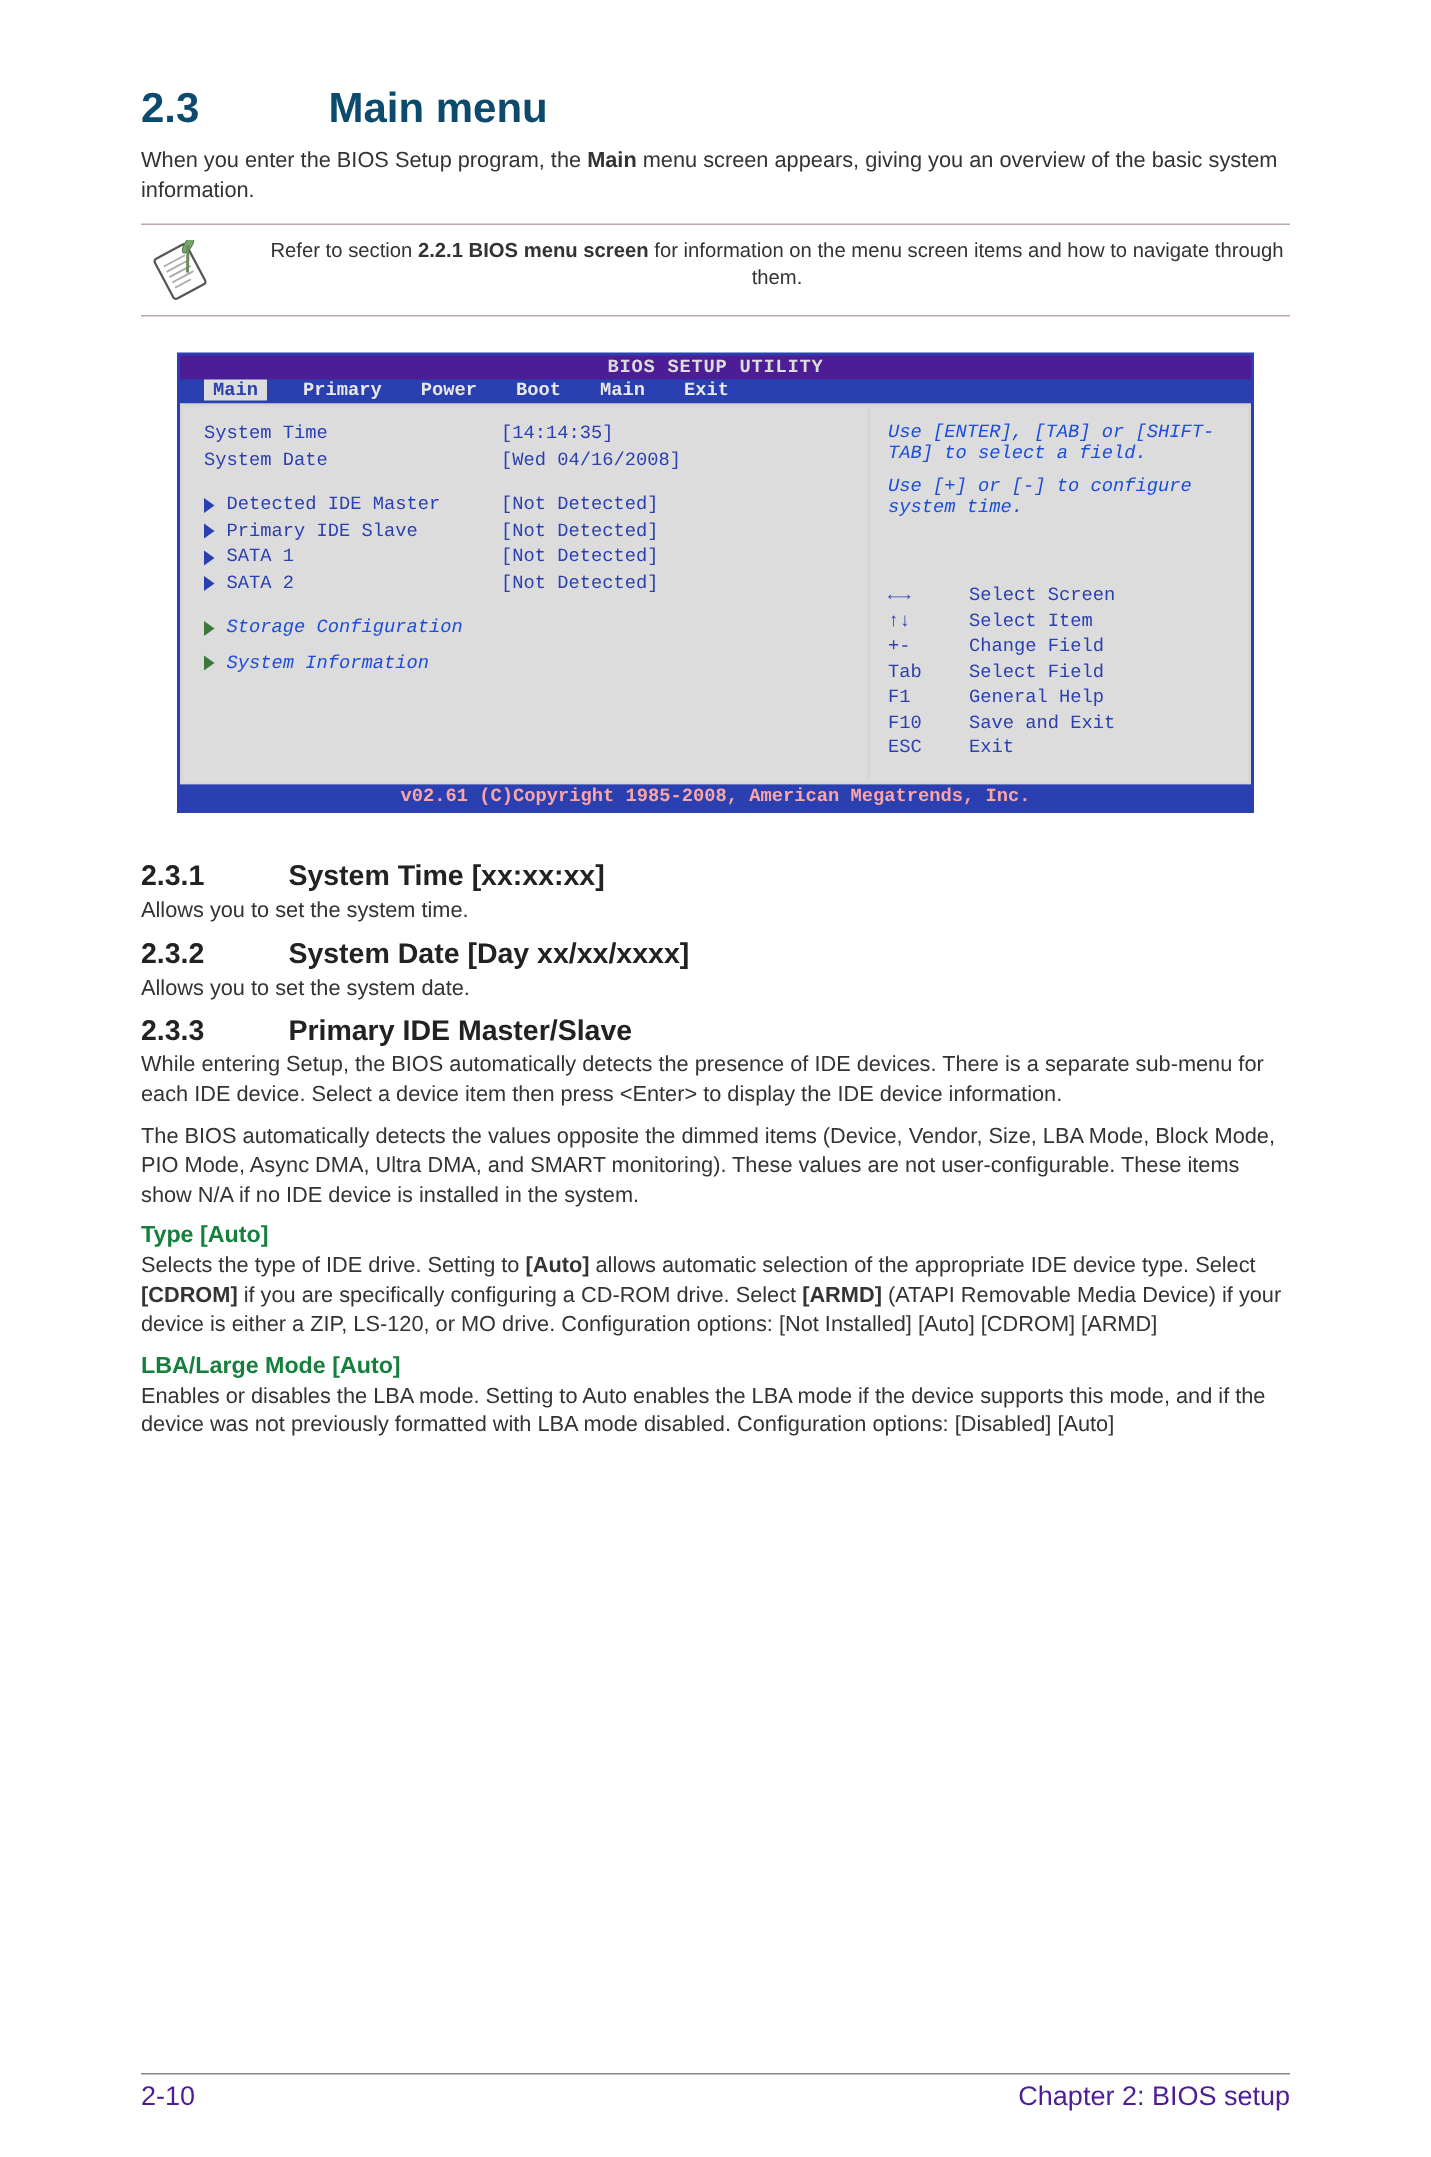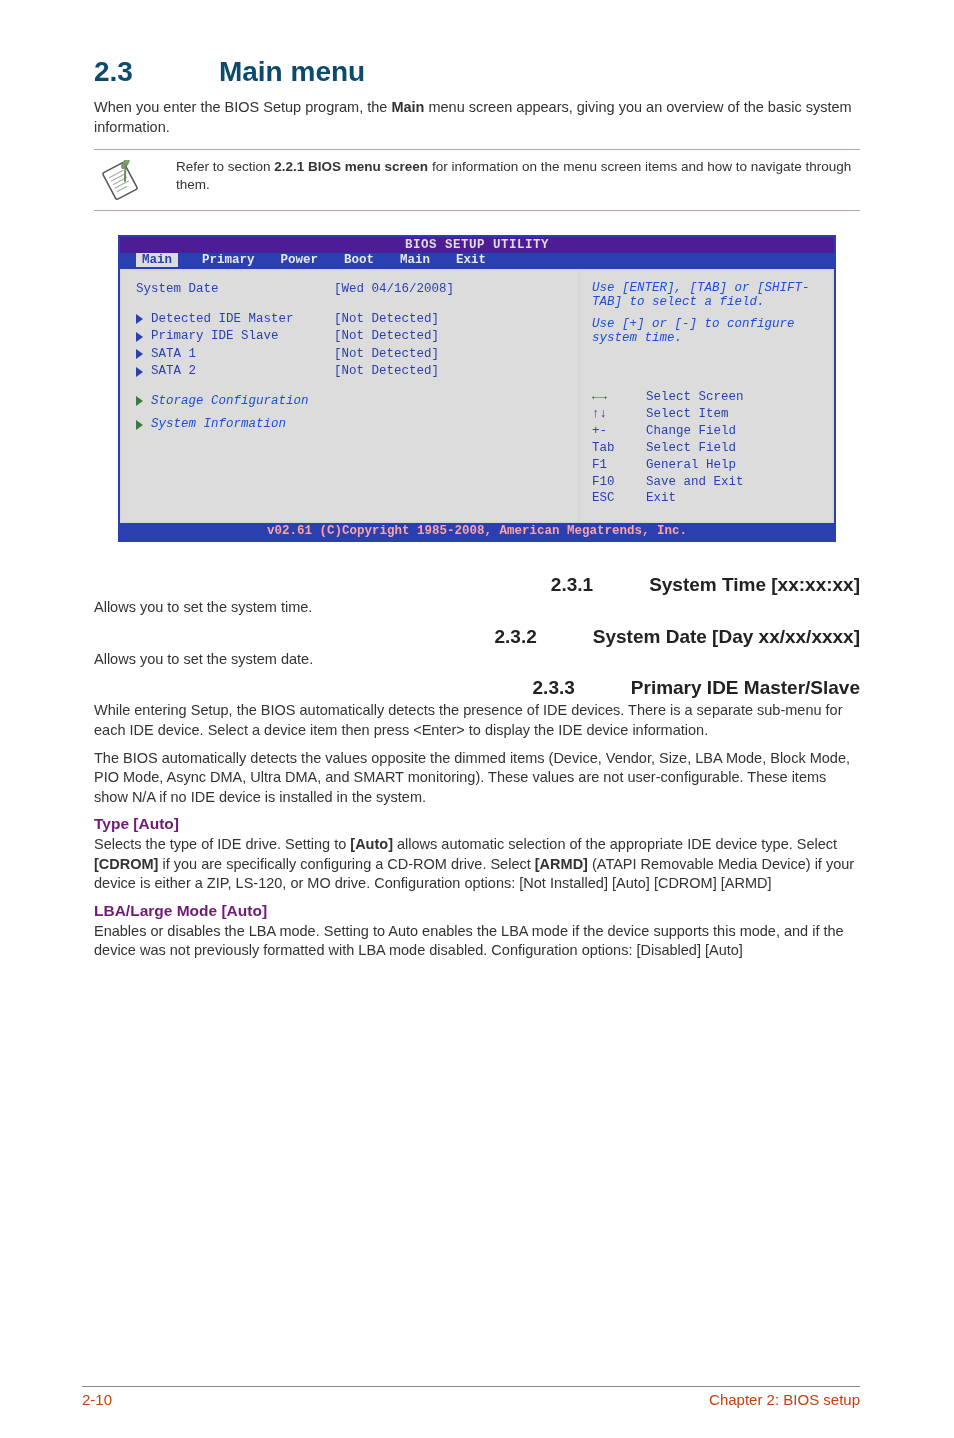--- a/index.html
+++ b/index.html
@@ -29,20 +29,21 @@
     color: #333;
   }
   
   .note-wrap {
     border-top: 1px solid #bda6a6;
     border-bottom: 1px solid #bda6a6;
     display: flex;
     align-items: flex-start;
     padding: 8px 0 8px 0;
     margin: 12px 0 24px 0;
+    text-align: center;
   }
   .note-icon-cell {
     width: 82px;
     display: flex;
     align-items: center;
     justify-content: flex-start;
     padding-top: 2px;
   }
   .note-text {
     flex: 1;
@@ -124,44 +125,43 @@
     border-left:7px solid #2a3fb0;
     margin-right:2px;
   }
   .tri.green { border-left-color:#3b7a3b; }
   
   h2.hd2 {
     font-size: 19px;
     font-weight: bold;
     margin: 4px 0 2px 0;
     color: #222;
-    text-align: right;
   }
   h3.hd3 {
     font-size: 15.5px;
     font-weight: bold;
     margin: 6px 0 2px 0;
-    color: #701a75;
+    color: #15803d;
   }
   p.body {
     font-size: 14.5px;
     line-height: 1.35;
     margin: 0 0 8px 0;
     color: #333;
   }
   
   .pg-footer {
     position: absolute;
-    left: 82px;
+    left: 94px;
     right: 94px;
     bottom: 30px;
     border-top: 1px solid #888;
     padding-top: 4px;
-    font-size: 15px;
-    color: #c2410c;
+    font-size: 18px;
+    color: #4c1d95;
     display: flex;
     justify-content: space-between;
   }
   .strong { font-weight: bold; }
   .indent-lead { display:inline-block; width:86px; }
 </style>
 </head>
 <body>
 
 <div class="page">
@@ -202,20 +202,26 @@
       <span>Power</span>
       <span>Boot</span>
       <span>Main</span>
       <span>Exit</span>
     </div>
     <div class="bios-body">
       <div class="bios-left">
         <div class="bgroup">
           <div class="bios-row">
               <div class="bios-col-k bk">
+                <span>System Time</span>
+              </div>
+              <div class="bios-col-v bk">[14:14:35]</div>
+            </div>
+          <div class="bios-row">
+              <div class="bios-col-k bk">
                 <span>System Date</span>
               </div>
               <div class="bios-col-v bk">[Wed 04/16/2008]</div>
             </div>
         </div>
         <div class="bgroup">
           <div class="bios-row">
               <div class="bios-col-k bk">
                 <span class="tri"></span>
                 <span>Detected IDE Master</span>

